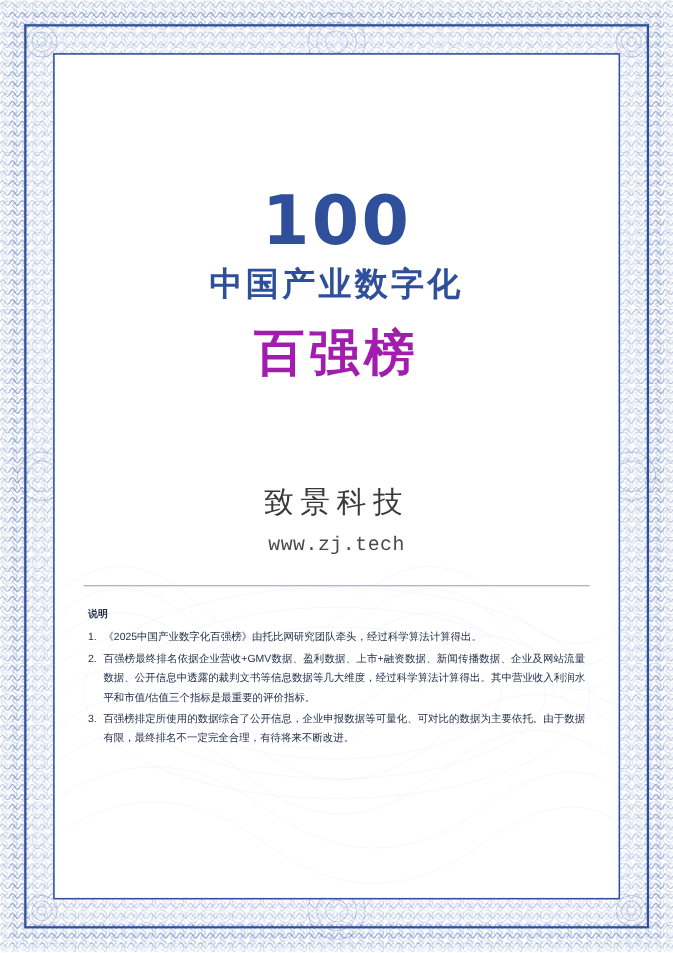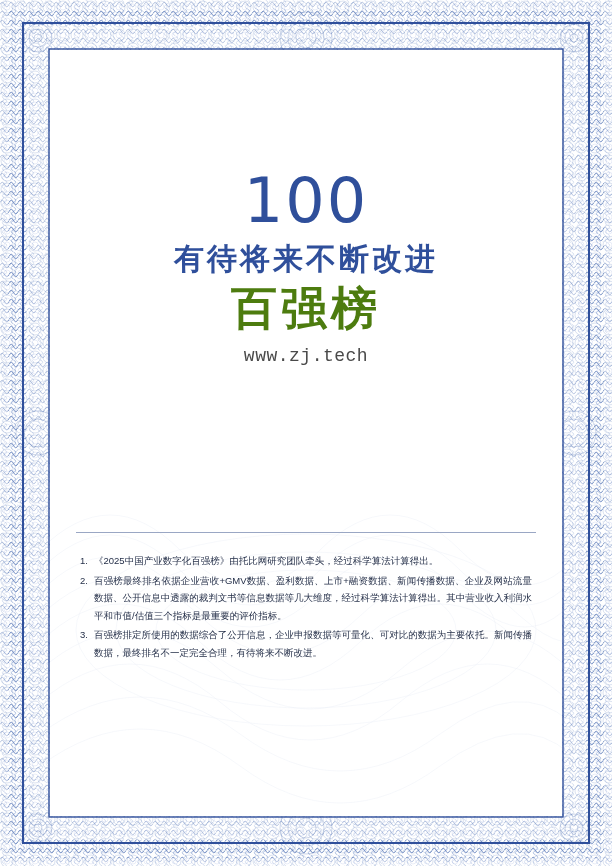--- a/index.html
+++ b/index.html
@@ -45,42 +45,42 @@
     right: 50px;
     bottom: 50px;
     box-sizing: border-box;
     display: flex;
     flex-direction: column;
     align-items: center;
   }
   .title-100 {
     margin-top: 120px;
     font-family: "DejaVu Sans", sans-serif;
-    font-weight: normal;
+    font-weight: bold;
     font-size: 62px;
     letter-spacing: 2px;
     color: #2f4f9b;
     line-height: 1;
   }
   .title-sub {
     margin-top: 10px;
     font-family: "DejaVu Sans", sans-serif;
     font-weight: bold;
     font-size: 30px;
     letter-spacing: 3px;
     color: #2f4f9b;
     line-height: 1.1;
   }
   .title-main {
-    margin-top: 8px;
+    margin-top: 20px;
     font-family: "DejaVu Sans", sans-serif;
     font-weight: bold;
     font-size: 46px;
     letter-spacing: 4px;
-    color: #4d7c0f;
+    color: #a21caf;
     line-height: 1.1;
   }
   .company {
     margin-top: 92px;
     font-family: "DejaVu Sans", sans-serif;
     font-size: 27px;
     letter-spacing: 6px;
     color: #3a3a3a;
   }
   .website {
@@ -221,37 +221,39 @@
       <path d="M-10 404 Q90 330 190 404 Q290 478 390 404 Q470 346 520 392"></path>
       <path d="M-10 436 Q90 362 190 436 Q290 510 390 436 Q470 378 520 424"></path>
       <ellipse cx="256" cy="300" rx="230" ry="96"></ellipse>
       <ellipse cx="256" cy="300" rx="190" ry="78"></ellipse>
       <ellipse cx="256" cy="300" rx="150" ry="60"></ellipse>
     </g>
   </svg>
 
   <div class="content">
     <div class="title-100">100</div>
-    <div class="title-sub">有待将来不断改进</div>
+    <div class="title-sub">中国产业数字化</div>
     <div class="title-main">百强榜</div>
+    <div class="company">致景科技</div>
     <div class="website">www.zj.tech</div>
 
     <div class="divider"></div>
 
     <div class="notes">
+      <div class="notes-title">说明</div>
 
       <div class="note-item">
         <span class="note-index">1.</span>
         <span class="note-text">《2025中国产业数字化百强榜》由托比网研究团队牵头，经过科学算法计算得出。</span>
       </div>
 
       <div class="note-item">
         <span class="note-index">2.</span>
         <span class="note-text">百强榜最终排名依据企业营收+GMV数据、盈利数据、上市+融资数据、新闻传播数据、企业及网站流量数据、公开信息中透露的裁判文书等信息数据等几大维度，经过科学算法计算得出。其中营业收入利润水平和市值/估值三个指标是最重要的评价指标。</span>
       </div>
 
       <div class="note-item">
         <span class="note-index">3.</span>
-        <span class="note-text">百强榜排定所使用的数据综合了公开信息，企业申报数据等可量化、可对比的数据为主要依托。新闻传播数据，最终排名不一定完全合理，有待将来不断改进。</span>
+        <span class="note-text">百强榜排定所使用的数据综合了公开信息，企业申报数据等可量化、可对比的数据为主要依托。由于数据有限，最终排名不一定完全合理，有待将来不断改进。</span>
       </div>
     </div>
   </div>
 </div>
 
 </body></html>

